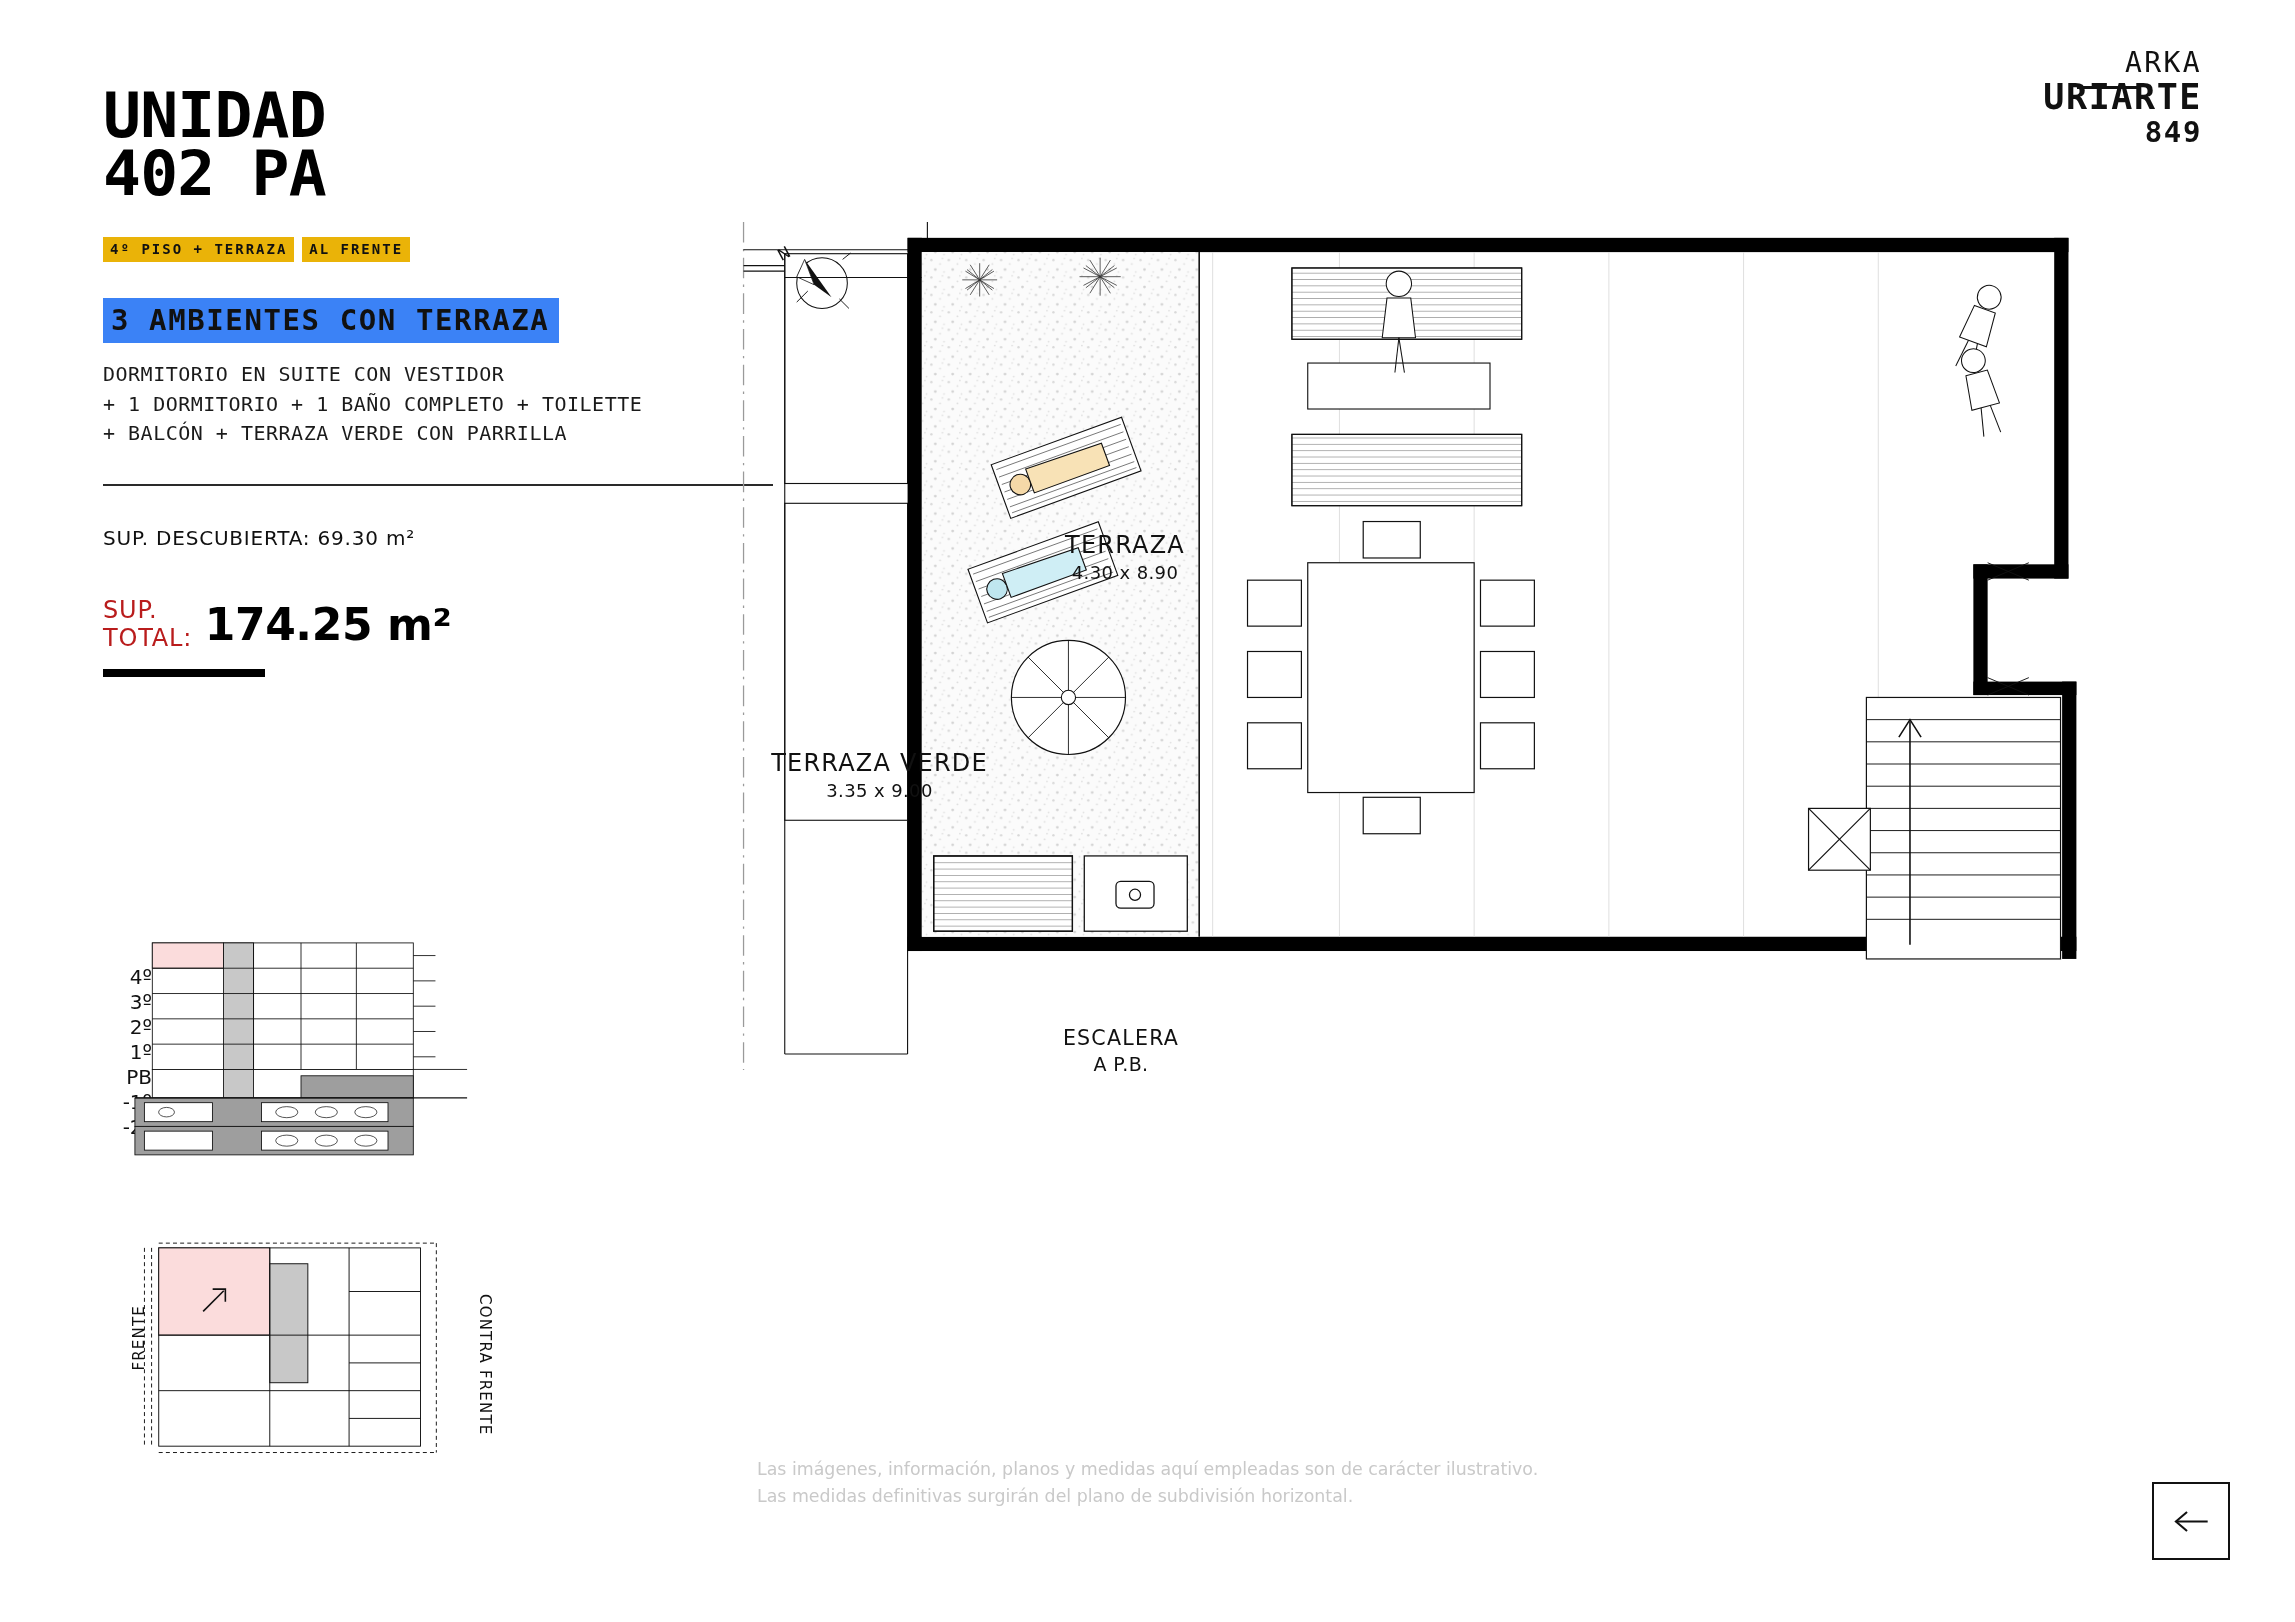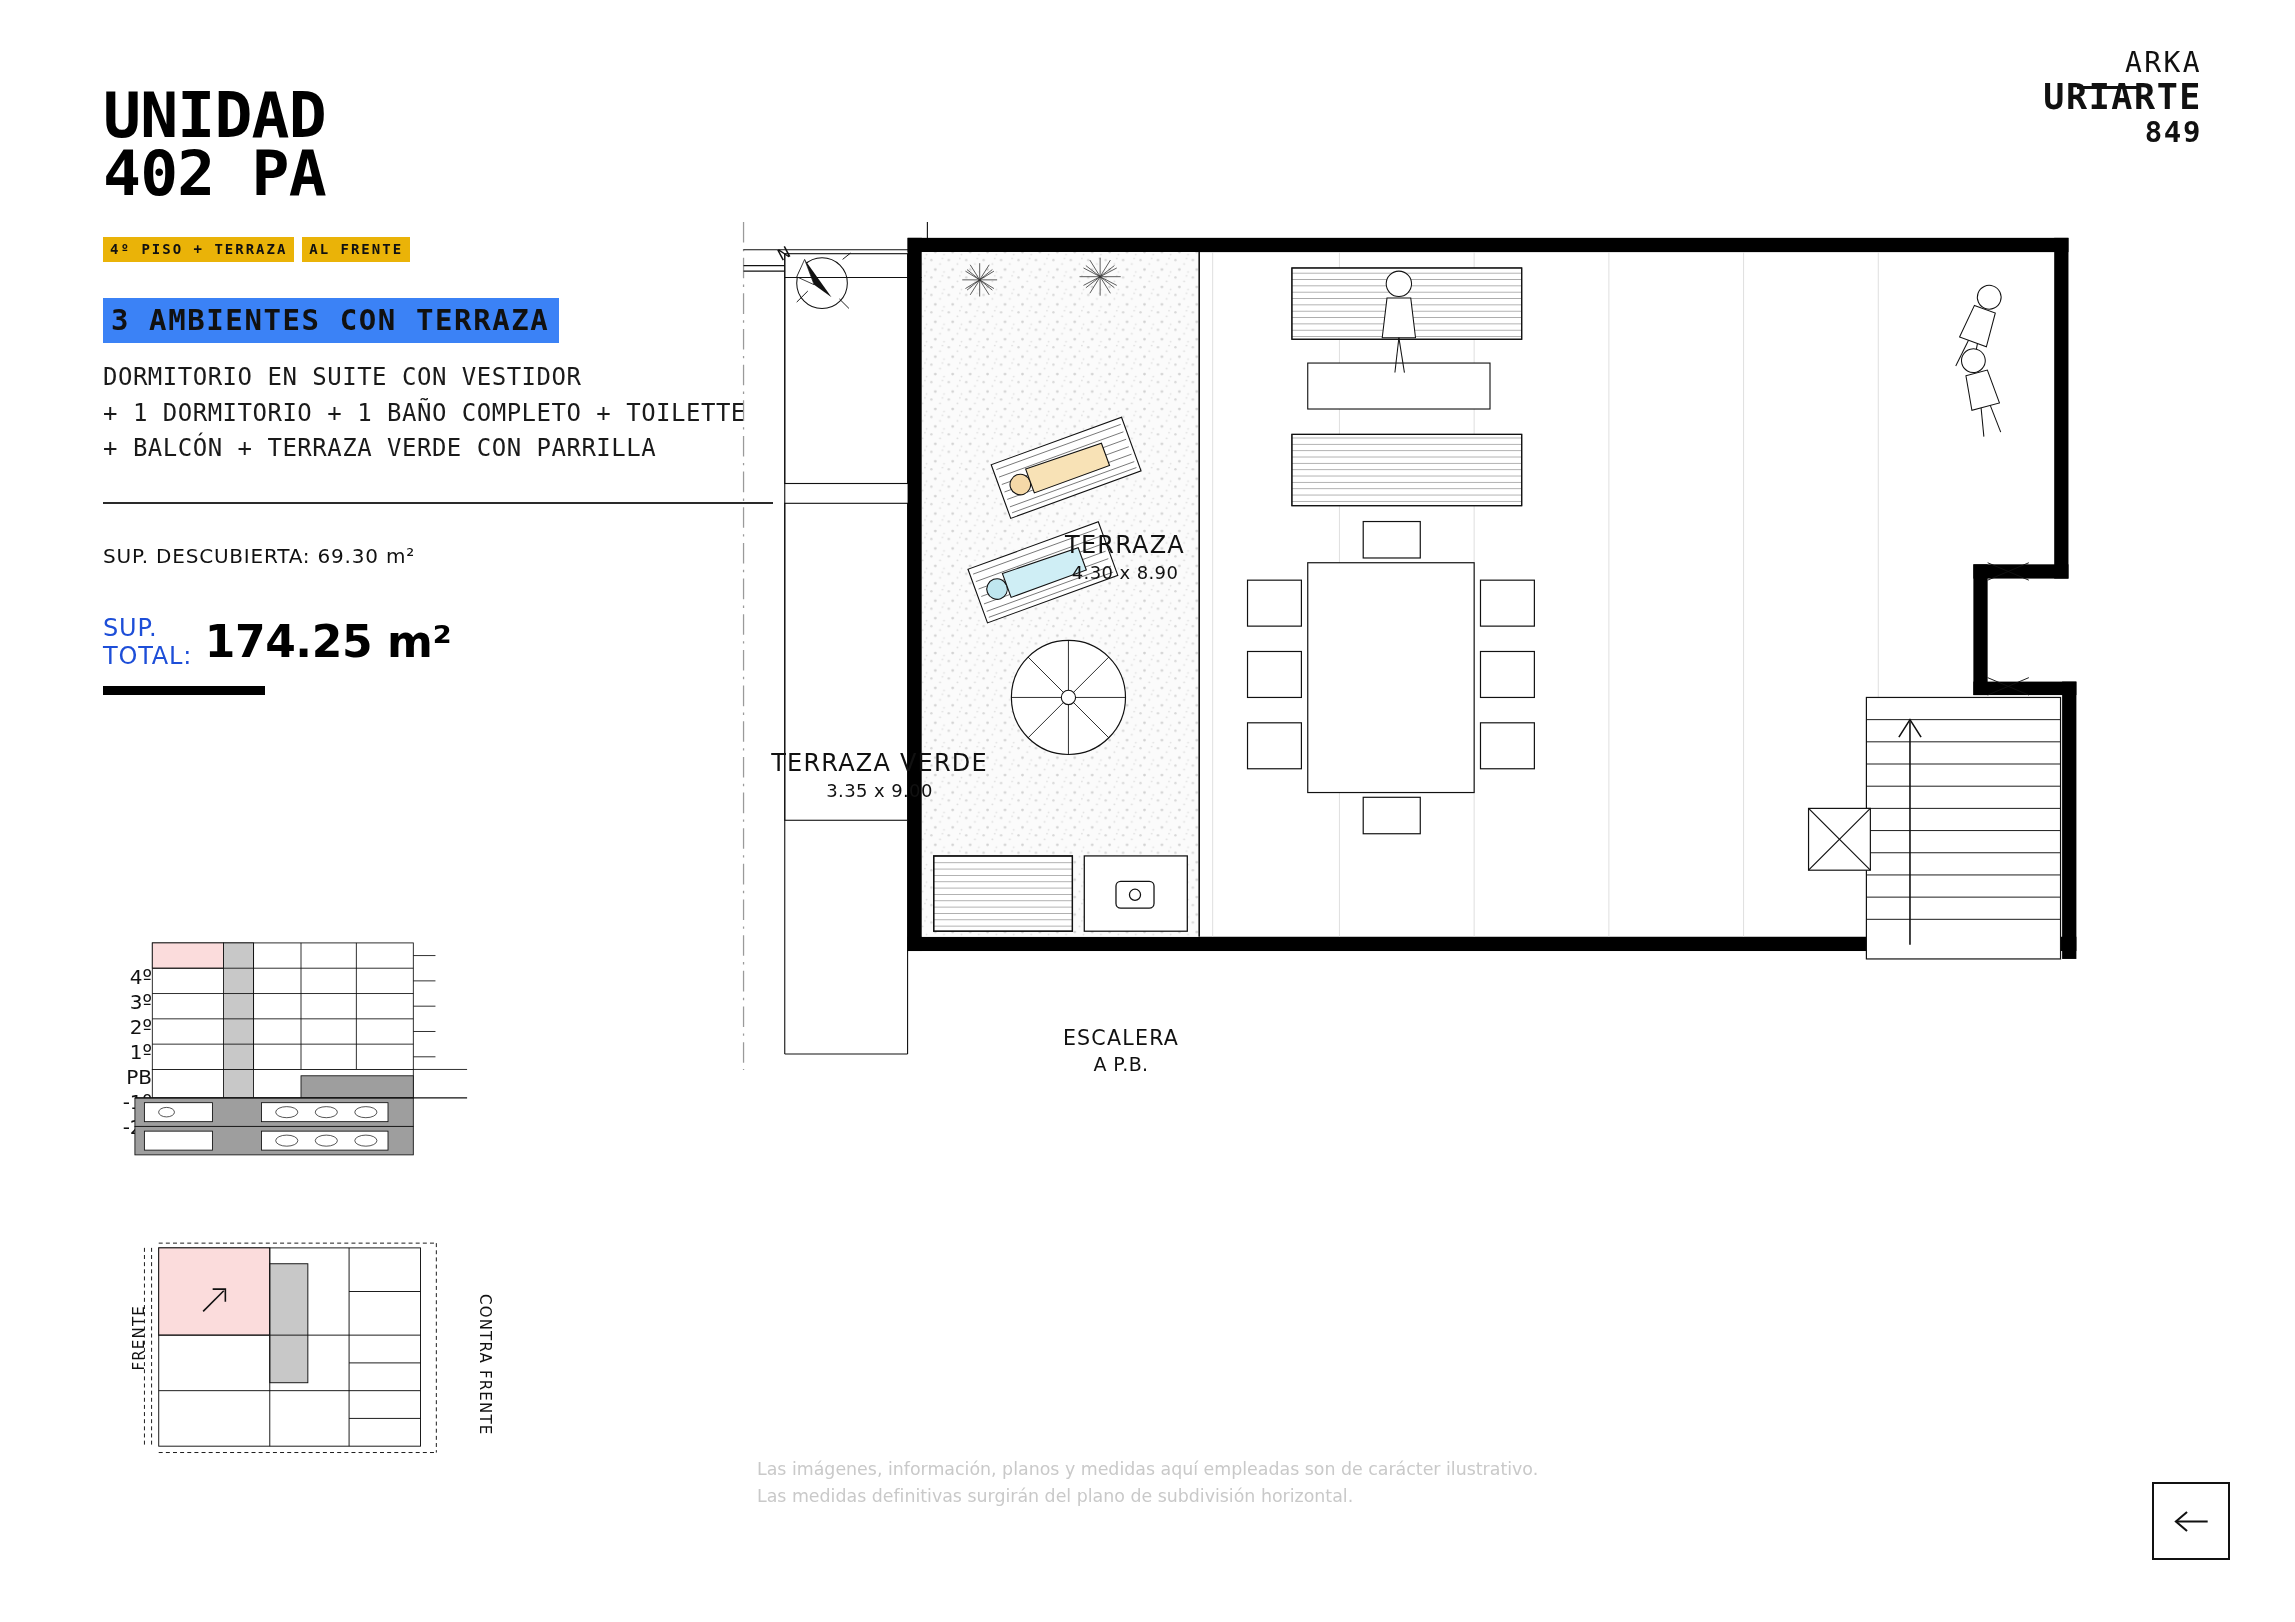--- a/index.html
+++ b/index.html
@@ -42,21 +42,21 @@
     background: #3b82f6;
     font-size: 29px;
     font-weight: bold;
     letter-spacing: 1.6px;
     padding: 4.8px 9.5px 6.3px 8px;
     color: #111;
   }
 
   .desc {
     margin-top: 17.4px;
-    font-size: 24px;
+    font-size: 20px;
     line-height: 1.47;
     letter-spacing: 0.5px;
     color: #1a1a1a;
   }
   .desc div { white-space: pre; }
 
   .rule {
     margin-top: 36px;
     width: 670px;
     height: 1.6px;
@@ -74,21 +74,21 @@
   .sup-total-row {
     margin-top: 46px;
     display: flex;
     align-items: center;
   }
   .sup-total-label {
     font-family: "DejaVu Sans", sans-serif;
     font-size: 24px;
     line-height: 1.18;
     letter-spacing: 0.8px;
-    color: #1d4ed8;
+    color: #b91c1c;
     padding-right: 12.7px;
   }
   .sup-total-value {
     font-family: "DejaVu Sans", sans-serif;
     font-weight: bold;
     font-size: 44px;
     letter-spacing: -0.4px;
     color: #000;
   }
 

